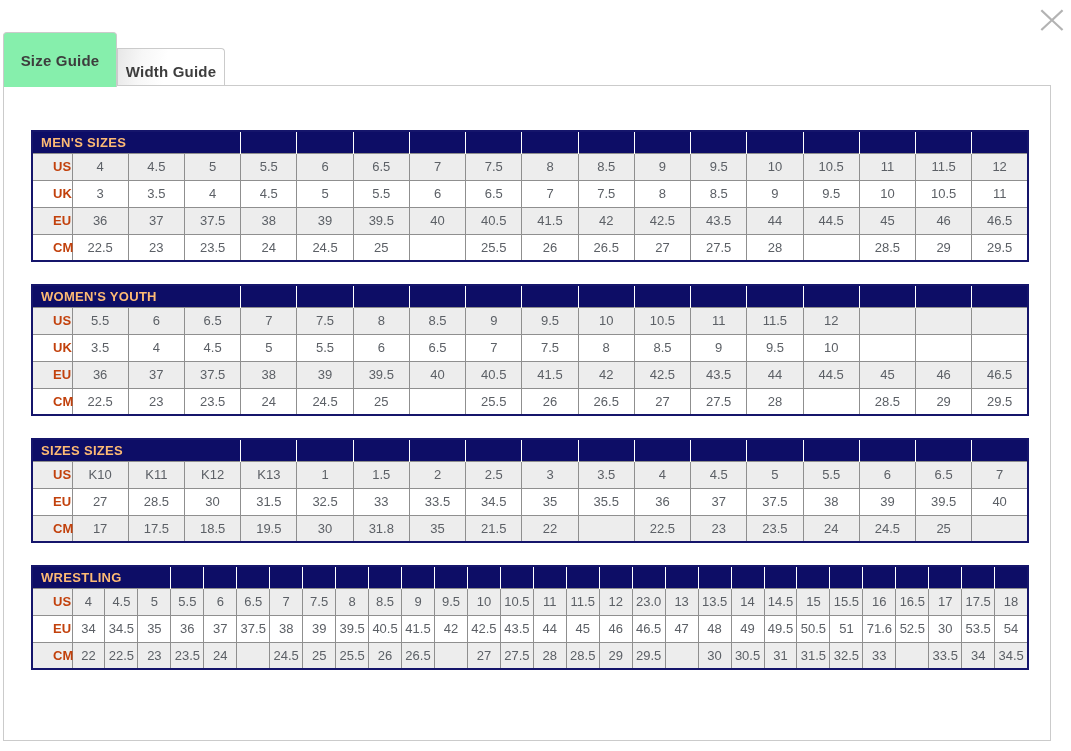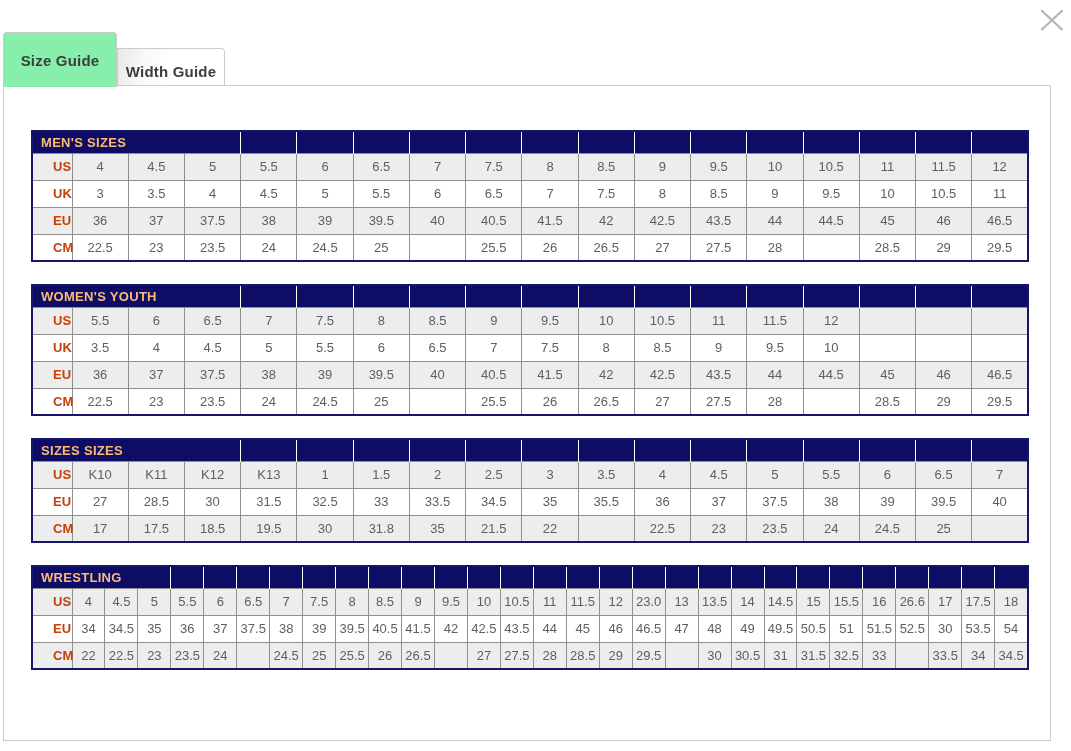--- a/index.html
+++ b/index.html
@@ -552,21 +552,21 @@
             <td>11.5</td>
             <td>12</td>
             <td>23.0</td>
             <td>13</td>
             <td>13.5</td>
             <td>14</td>
             <td>14.5</td>
             <td>15</td>
             <td>15.5</td>
             <td>16</td>
-            <td>26.6</td>
+            <td>16.5</td>
             <td>17</td>
             <td>17.5</td>
             <td>18</td>
           </tr>
           <tr>
             <td class="row-label">EU</td>
             <td>34</td>
             <td>34.5</td>
             <td>35</td>
             <td>36</td>
@@ -583,21 +583,21 @@
             <td>44</td>
             <td>45</td>
             <td>46</td>
             <td>46.5</td>
             <td>47</td>
             <td>48</td>
             <td>49</td>
             <td>49.5</td>
             <td>50.5</td>
             <td>51</td>
-            <td>51.5</td>
+            <td>71.6</td>
             <td>52.5</td>
             <td>30</td>
             <td>53.5</td>
             <td>54</td>
           </tr>
           <tr>
             <td class="row-label">CM</td>
             <td>22</td>
             <td>22.5</td>
             <td>23</td>

